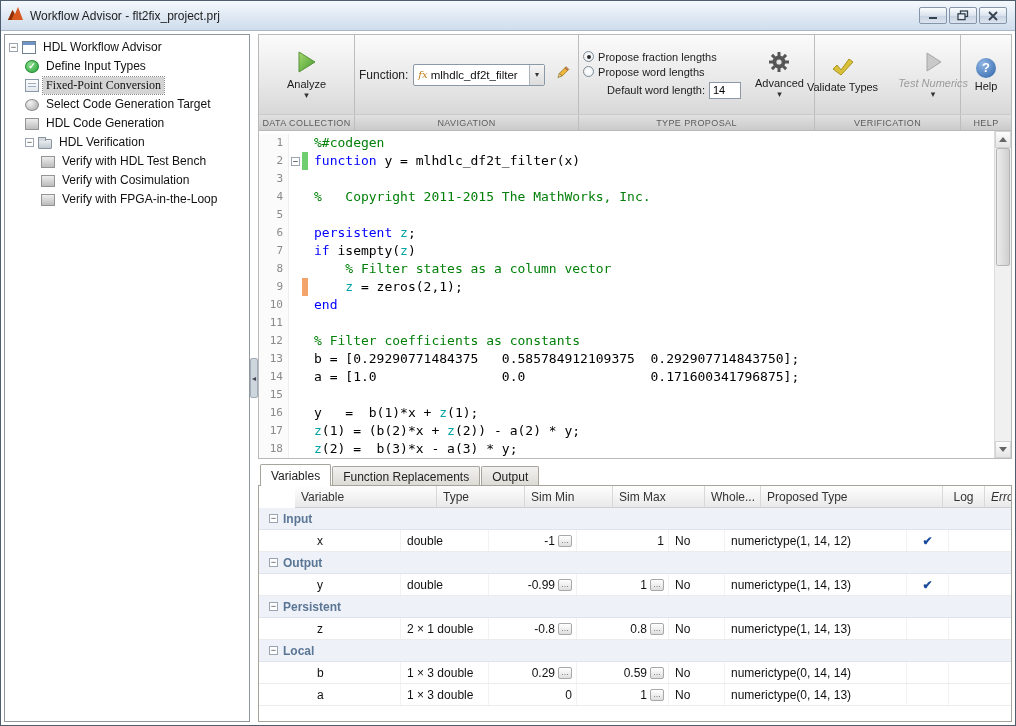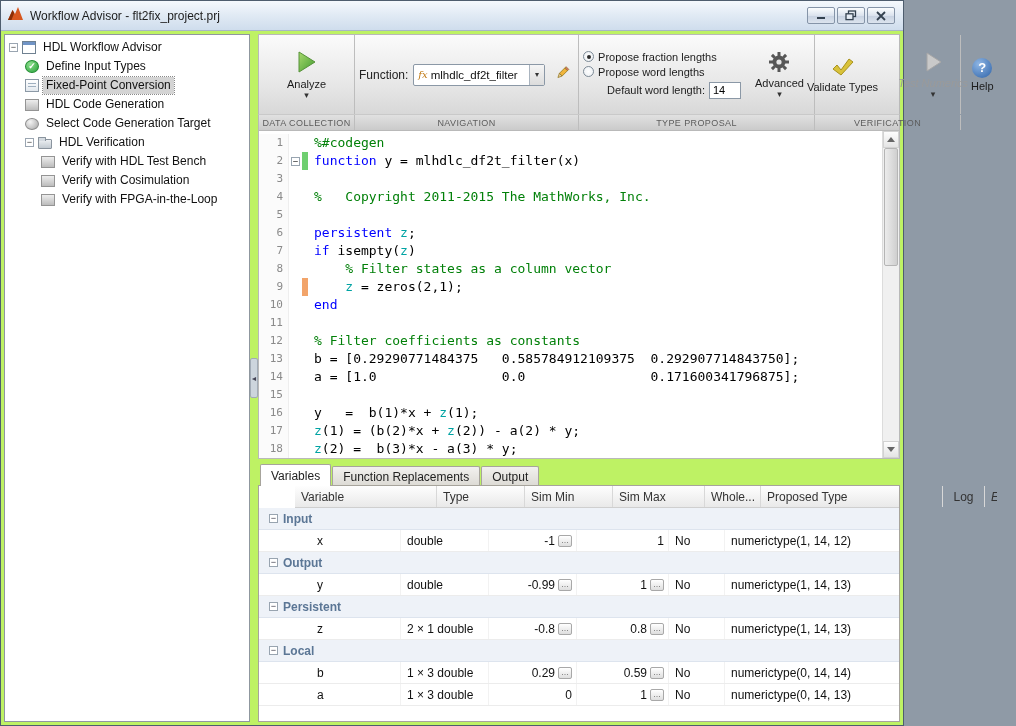--- a/index.html
+++ b/index.html
@@ -1,18 +1,18 @@
 <!DOCTYPE html>
 <html><head>
 <meta charset="utf-8">
 <style>
   *{box-sizing:border-box;margin:0;padding:0;}
   html,body{width:1016px;}
   body{font-family:"Liberation Sans",sans-serif;background:#8f9aa6;}
-  .window{width:904px;height:726px;background:#bef264;border:1px solid #4e5d6e;display:flex;flex-direction:column;}
+  .window{width:1016px;height:726px;background:#ffffff;border:1px solid #4e5d6e;display:flex;flex-direction:column;}
 
   
   .titlebar{height:30px;flex:0 0 30px;display:flex;align-items:center;padding:0 6px;
     background:linear-gradient(#f5f9fd 0%,#e2ebf5 45%,#cfdded 100%);border-bottom:1px solid #a8b6c6;}
   .title-text{font-size:12px;color:#1c1c1c;margin-left:6px;}
   .win-buttons{margin-left:auto;display:flex;gap:2px;padding-right:2px;}
   .win-btn{width:28px;height:17px;border:1px solid #8594a8;border-radius:2px;cursor:pointer;
     background:linear-gradient(#fbfdfe,#dbe3ee 50%,#c7d2e1 52%,#dce4ee);display:flex;align-items:center;justify-content:center;}
 
   
@@ -184,31 +184,31 @@
       <div class="tree" id="tree">
           <div class="tree-row" style="padding-left: 4px;">
             <span class="expander">−</span>
             <span class="ticon ticon-advisor"></span>
             <span class="tree-label">HDL Workflow Advisor</span>
           </div>
           <div class="tree-row" style="padding-left: 20px;">
             <span class="ticon ticon-check-green"></span>
             <span class="tree-label">Define Input Types</span>
           </div>
-          <div class="tree-row selected" style="padding-left: 20px;">
+          <div class="tree-row selected" style="padding-left: 20px; font-family: Liberation Serif, serif;">
             <span class="ticon ticon-panel"></span>
             <span class="tree-label">Fixed-Point Conversion</span>
+          </div>
+          <div class="tree-row" style="padding-left: 20px;">
+            <span class="ticon ticon-circle-gray"></span>
+            <span class="tree-label">Select Code Generation Target</span>
           </div>
           <div class="tree-row" style="padding-left: 20px;">
             <span class="ticon ticon-box-gray"></span>
             <span class="tree-label">HDL Code Generation</span>
-          </div>
-          <div class="tree-row" style="padding-left: 20px;">
-            <span class="ticon ticon-circle-gray"></span>
-            <span class="tree-label">Select Code Generation Target</span>
           </div>
           <div class="tree-row" style="padding-left: 20px;">
             <span class="expander">−</span>
             <span class="ticon ticon-folder"></span>
             <span class="tree-label">HDL Verification</span>
           </div>
           <div class="tree-row" style="padding-left: 36px;">
             <span class="ticon ticon-box-gray"></span>
             <span class="tree-label">Verify with HDL Test Bench</span>
           </div>

